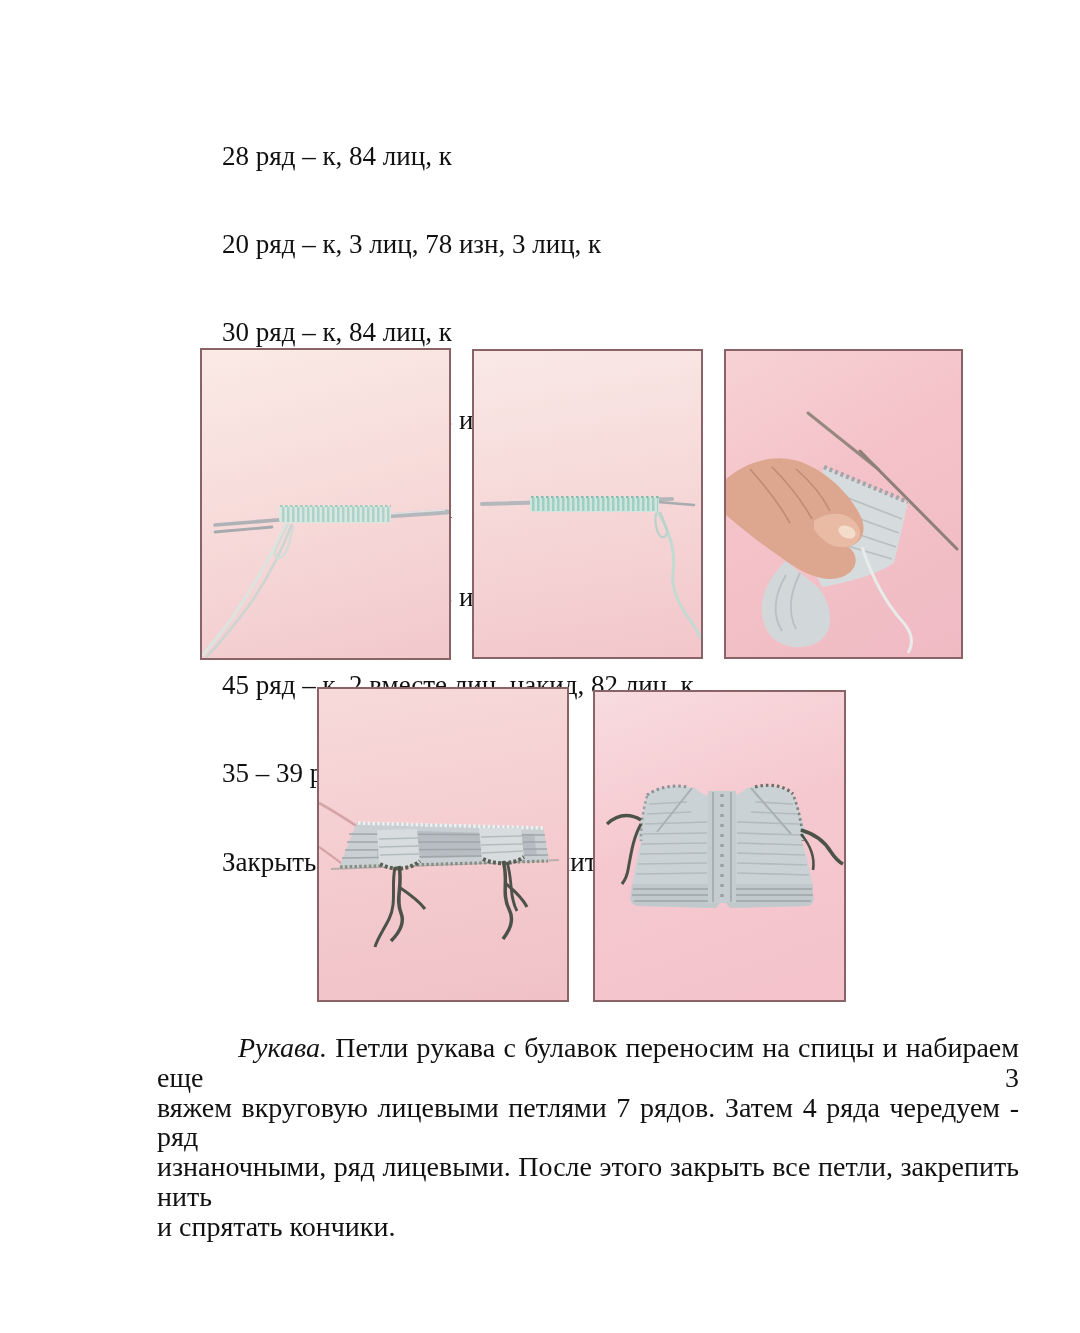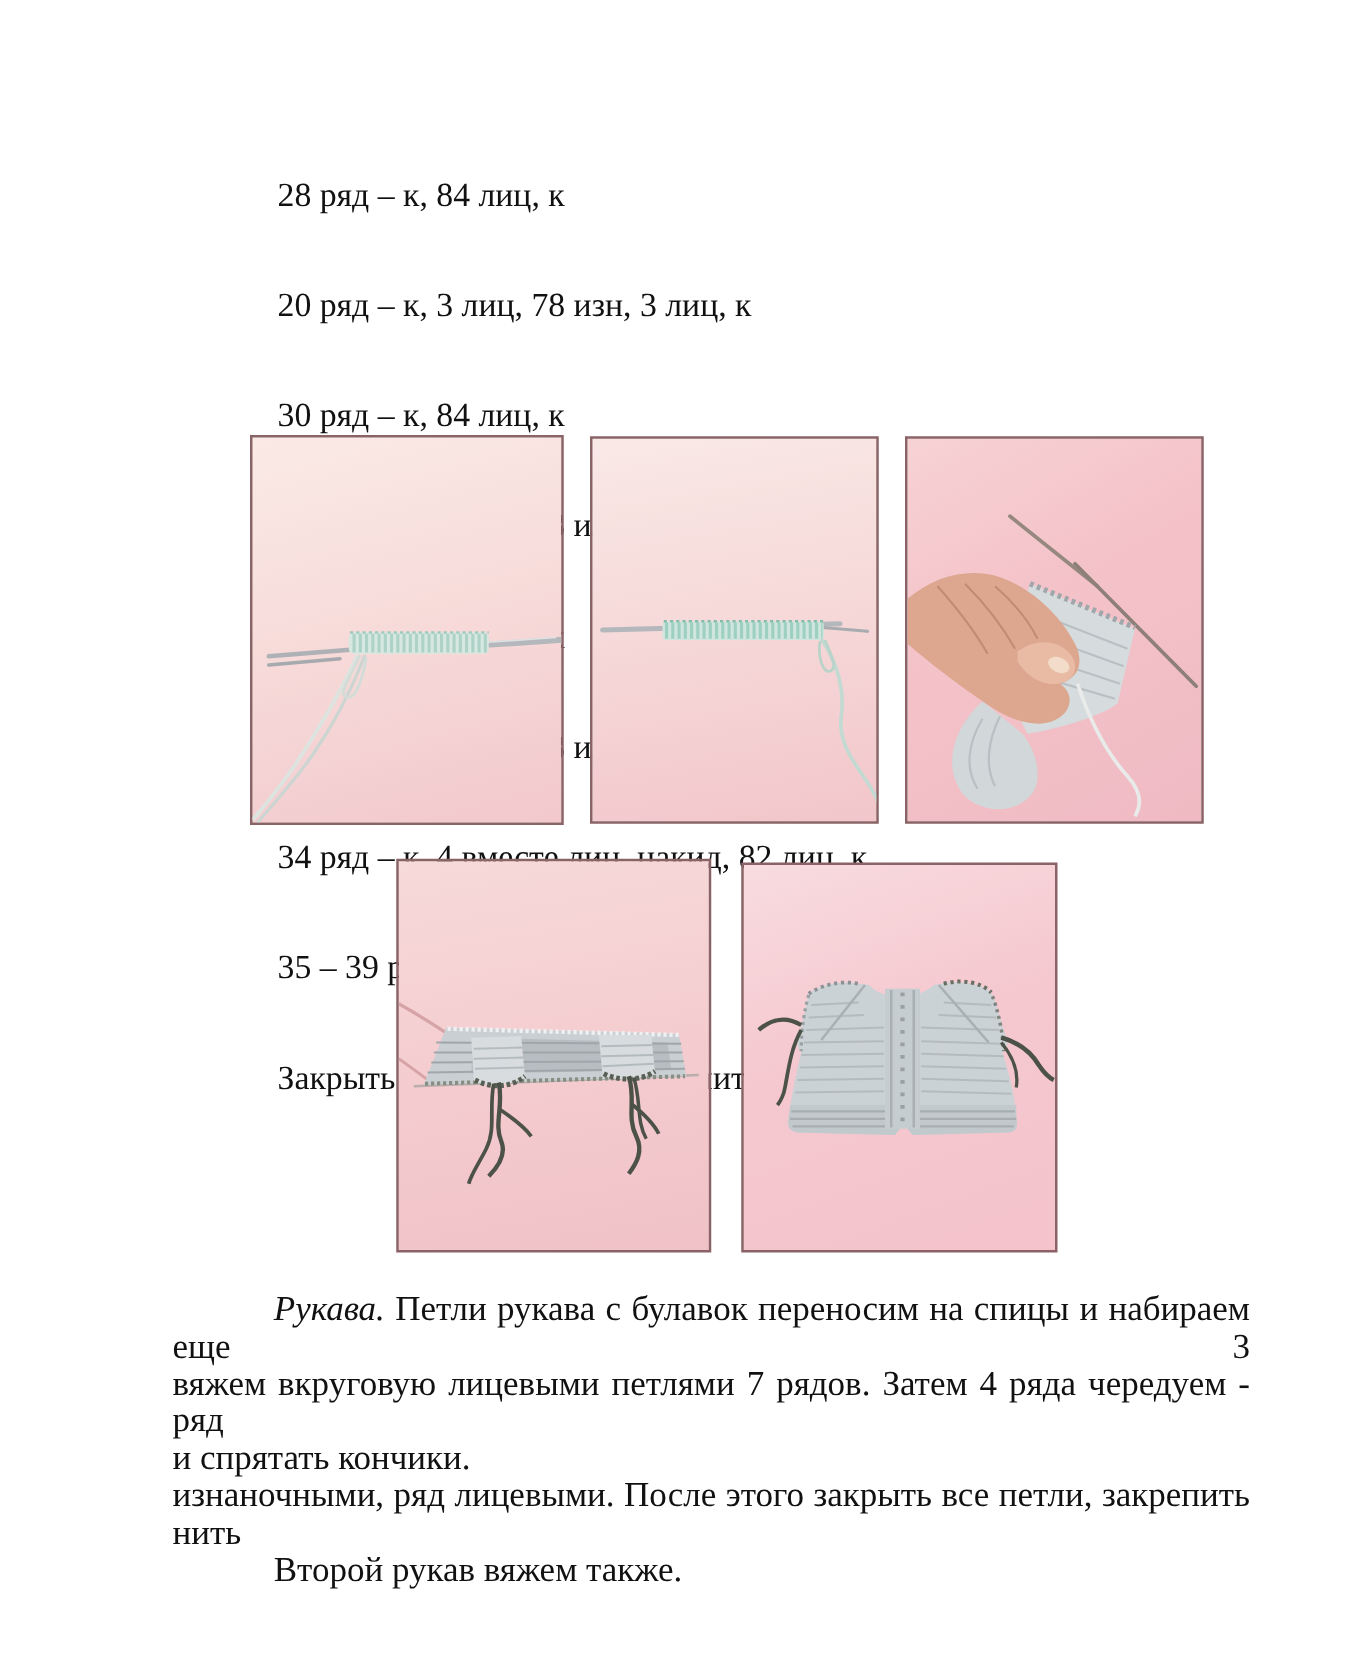--- a/index.html
+++ b/index.html
@@ -26,42 +26,42 @@
   .p2{left:472px;top:349px;width:231px;height:310px;
       background:linear-gradient(170deg,#f9e9e6 0%,#f6d8d8 50%,#f2c6ca 100%);}
   .p3{left:724px;top:349px;width:239px;height:310px;
       background:linear-gradient(150deg,#f7d2d4 0%,#f4c3c9 40%,#f0bac3 100%);}
   .p4{left:317px;top:687px;width:252px;height:315px;
       background:linear-gradient(170deg,#f7dada 0%,#f4cbce 55%,#f0c2c8 100%);}
   .p5{left:593px;top:690px;width:253px;height:312px;
       background:linear-gradient(160deg,#f8dcdf 0%,#f5c8cf 45%,#f4c3cb 100%);}
   
   .para{
-    position:absolute;left:138px;top:1033px;width:862px;
+    position:absolute;left:157px;top:1033px;width:862px;
     font-size:28px;line-height:29.8px;
   }
   .pline{width:100%;}
   .just{text-align:justify;text-align-last:justify;}
   .l1{text-indent:81px;}
   .indent{text-indent:81px;}
   .it{font-style:italic;}
 </style>
 </head>
 <body>
 
 <div class="page">
 
   <div class="rows">
     <div class="row-line">28 ряд – к, 84 лиц, к</div>
     <div class="row-line">20 ряд – к, 3 лиц, 78 изн, 3 лиц, к</div>
     <div class="row-line">30 ряд – к, 84 лиц, к</div>
     <div class="row-line">31 ряд – к, 3 лиц, 78 изн, 3 лиц, к</div>
     <div class="row-line">32 ряд – к, 84 лиц, к</div>
     <div class="row-line">33 ряд – к, 3 лиц, 78 изн, 3 лиц, к</div>
-    <div class="row-line">34 ряд – к, 4 вместе лиц, накид, 82 лиц, к</div>
+    <div class="row-line">45 ряд – к, 2 вместе лиц, накид, 82 лиц, к</div>
     <div class="row-line">35 – 39 ряд  –   к, 84 лиц, к</div>
     <div class="row-line">Закрыть петли. Кончик закрепить и спрятать.</div>
   </div>
 
   <figure class="photo p1">
     <svg width="247" height="308" viewBox="0 0 247 308">
       <g>
         <line x1="184" y1="166" x2="245" y2="162" stroke="#b4b7bb" stroke-width="5" stroke-linecap="round"></line>
         <line x1="186" y1="164" x2="243" y2="160" stroke="#dfe1e3" stroke-width="1.4"></line>
         <line x1="13" y1="175" x2="88" y2="169" stroke="#aeb1b5" stroke-width="3.6" stroke-linecap="round"></line>
@@ -220,18 +220,17 @@
         <path d="M 46 132 C 38 146, 36 162, 33 178 C 32 184, 30 188, 27 192" stroke-width="3"></path>
         <path d="M 206 138 C 220 142, 230 150, 236 160 C 240 166, 244 170, 248 172" stroke-width="3.6"></path>
         <path d="M 206 142 C 216 154, 220 166, 218 178" stroke-width="2.6"></path>
       </g>
     </svg>
   </figure>
 
   <div class="para">
     <div class="pline just l1"><span class="it">Рукава.</span><span> Петли рукава с булавок переносим на спицы и набираем еще 3</span></div>
     <div class="pline just">вяжем вкруговую лицевыми петлями 7 рядов. Затем 4 ряда чередуем - ряд</div>
+    <div class="pline just">изнаночными, ряд лицевыми. После этого закрыть все петли, закрепить нить</div>
     <div class="pline">и спрятать кончики.</div>
-    <div class="pline just">изнаночными, ряд лицевыми. После этого закрыть все петли, закрепить нить</div>
-    <div class="pline indent">Второй рукав вяжем также.</div>
   </div>
 
 </div>
 
 </body></html>

